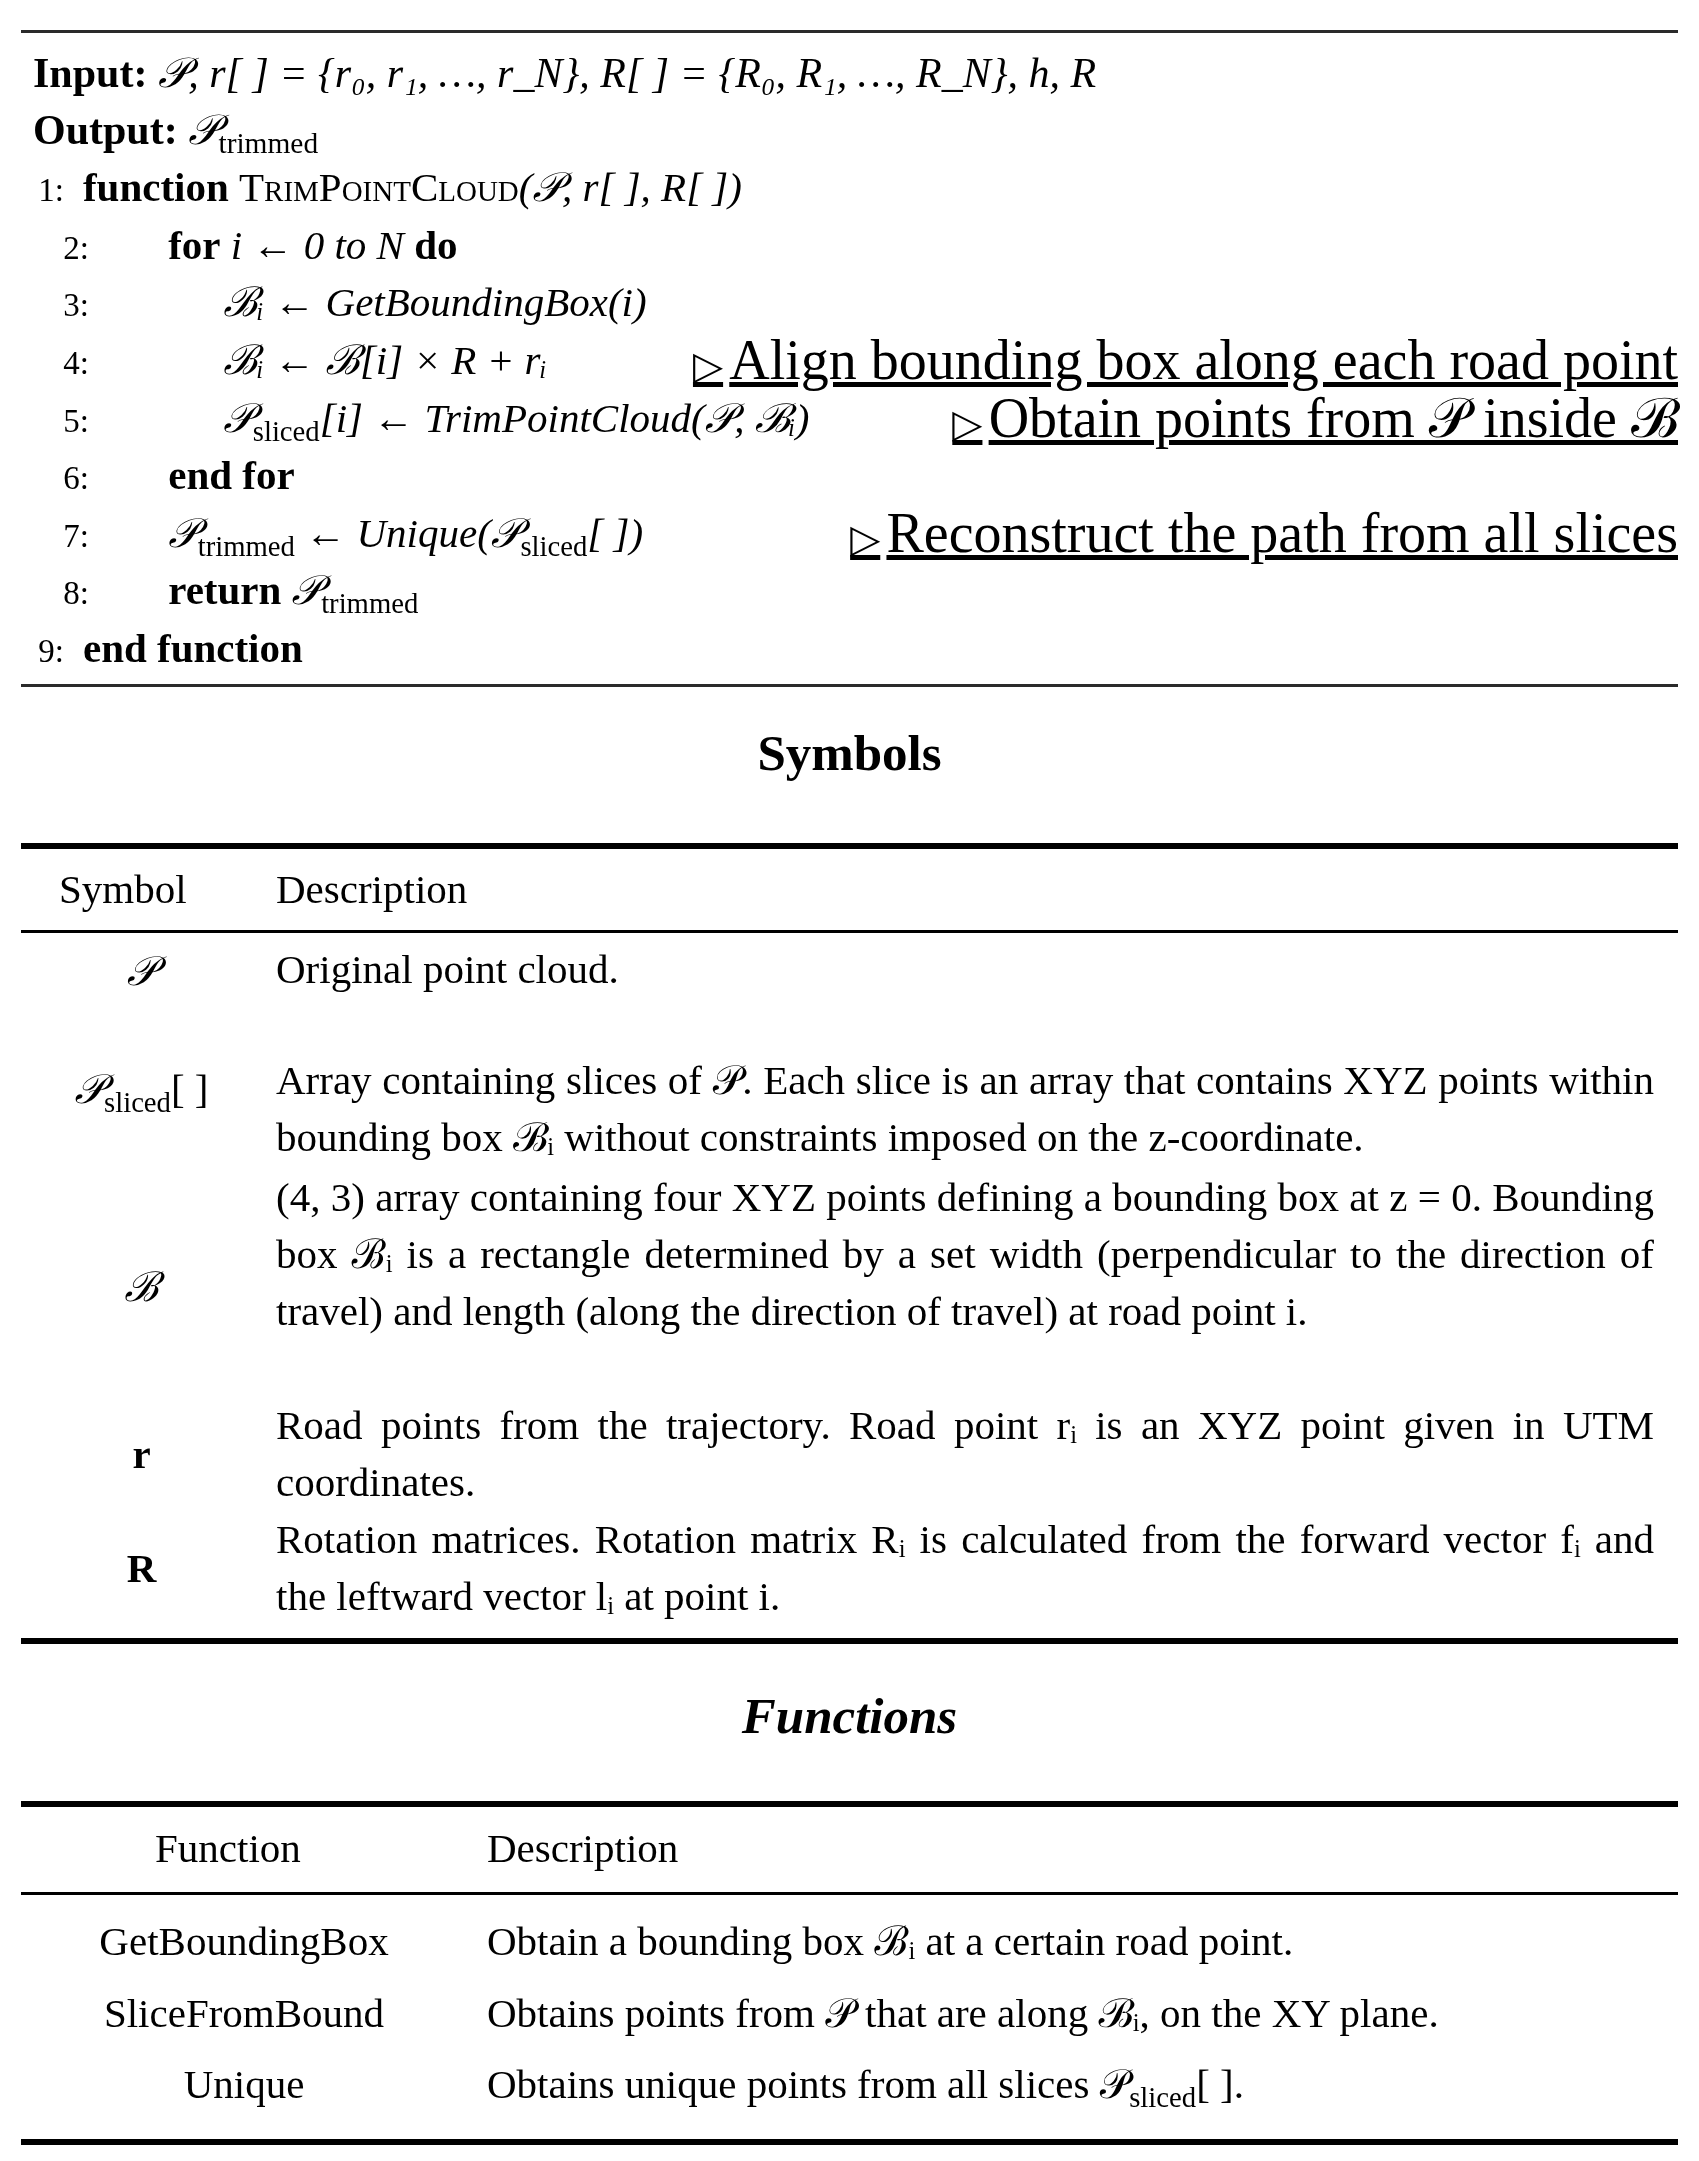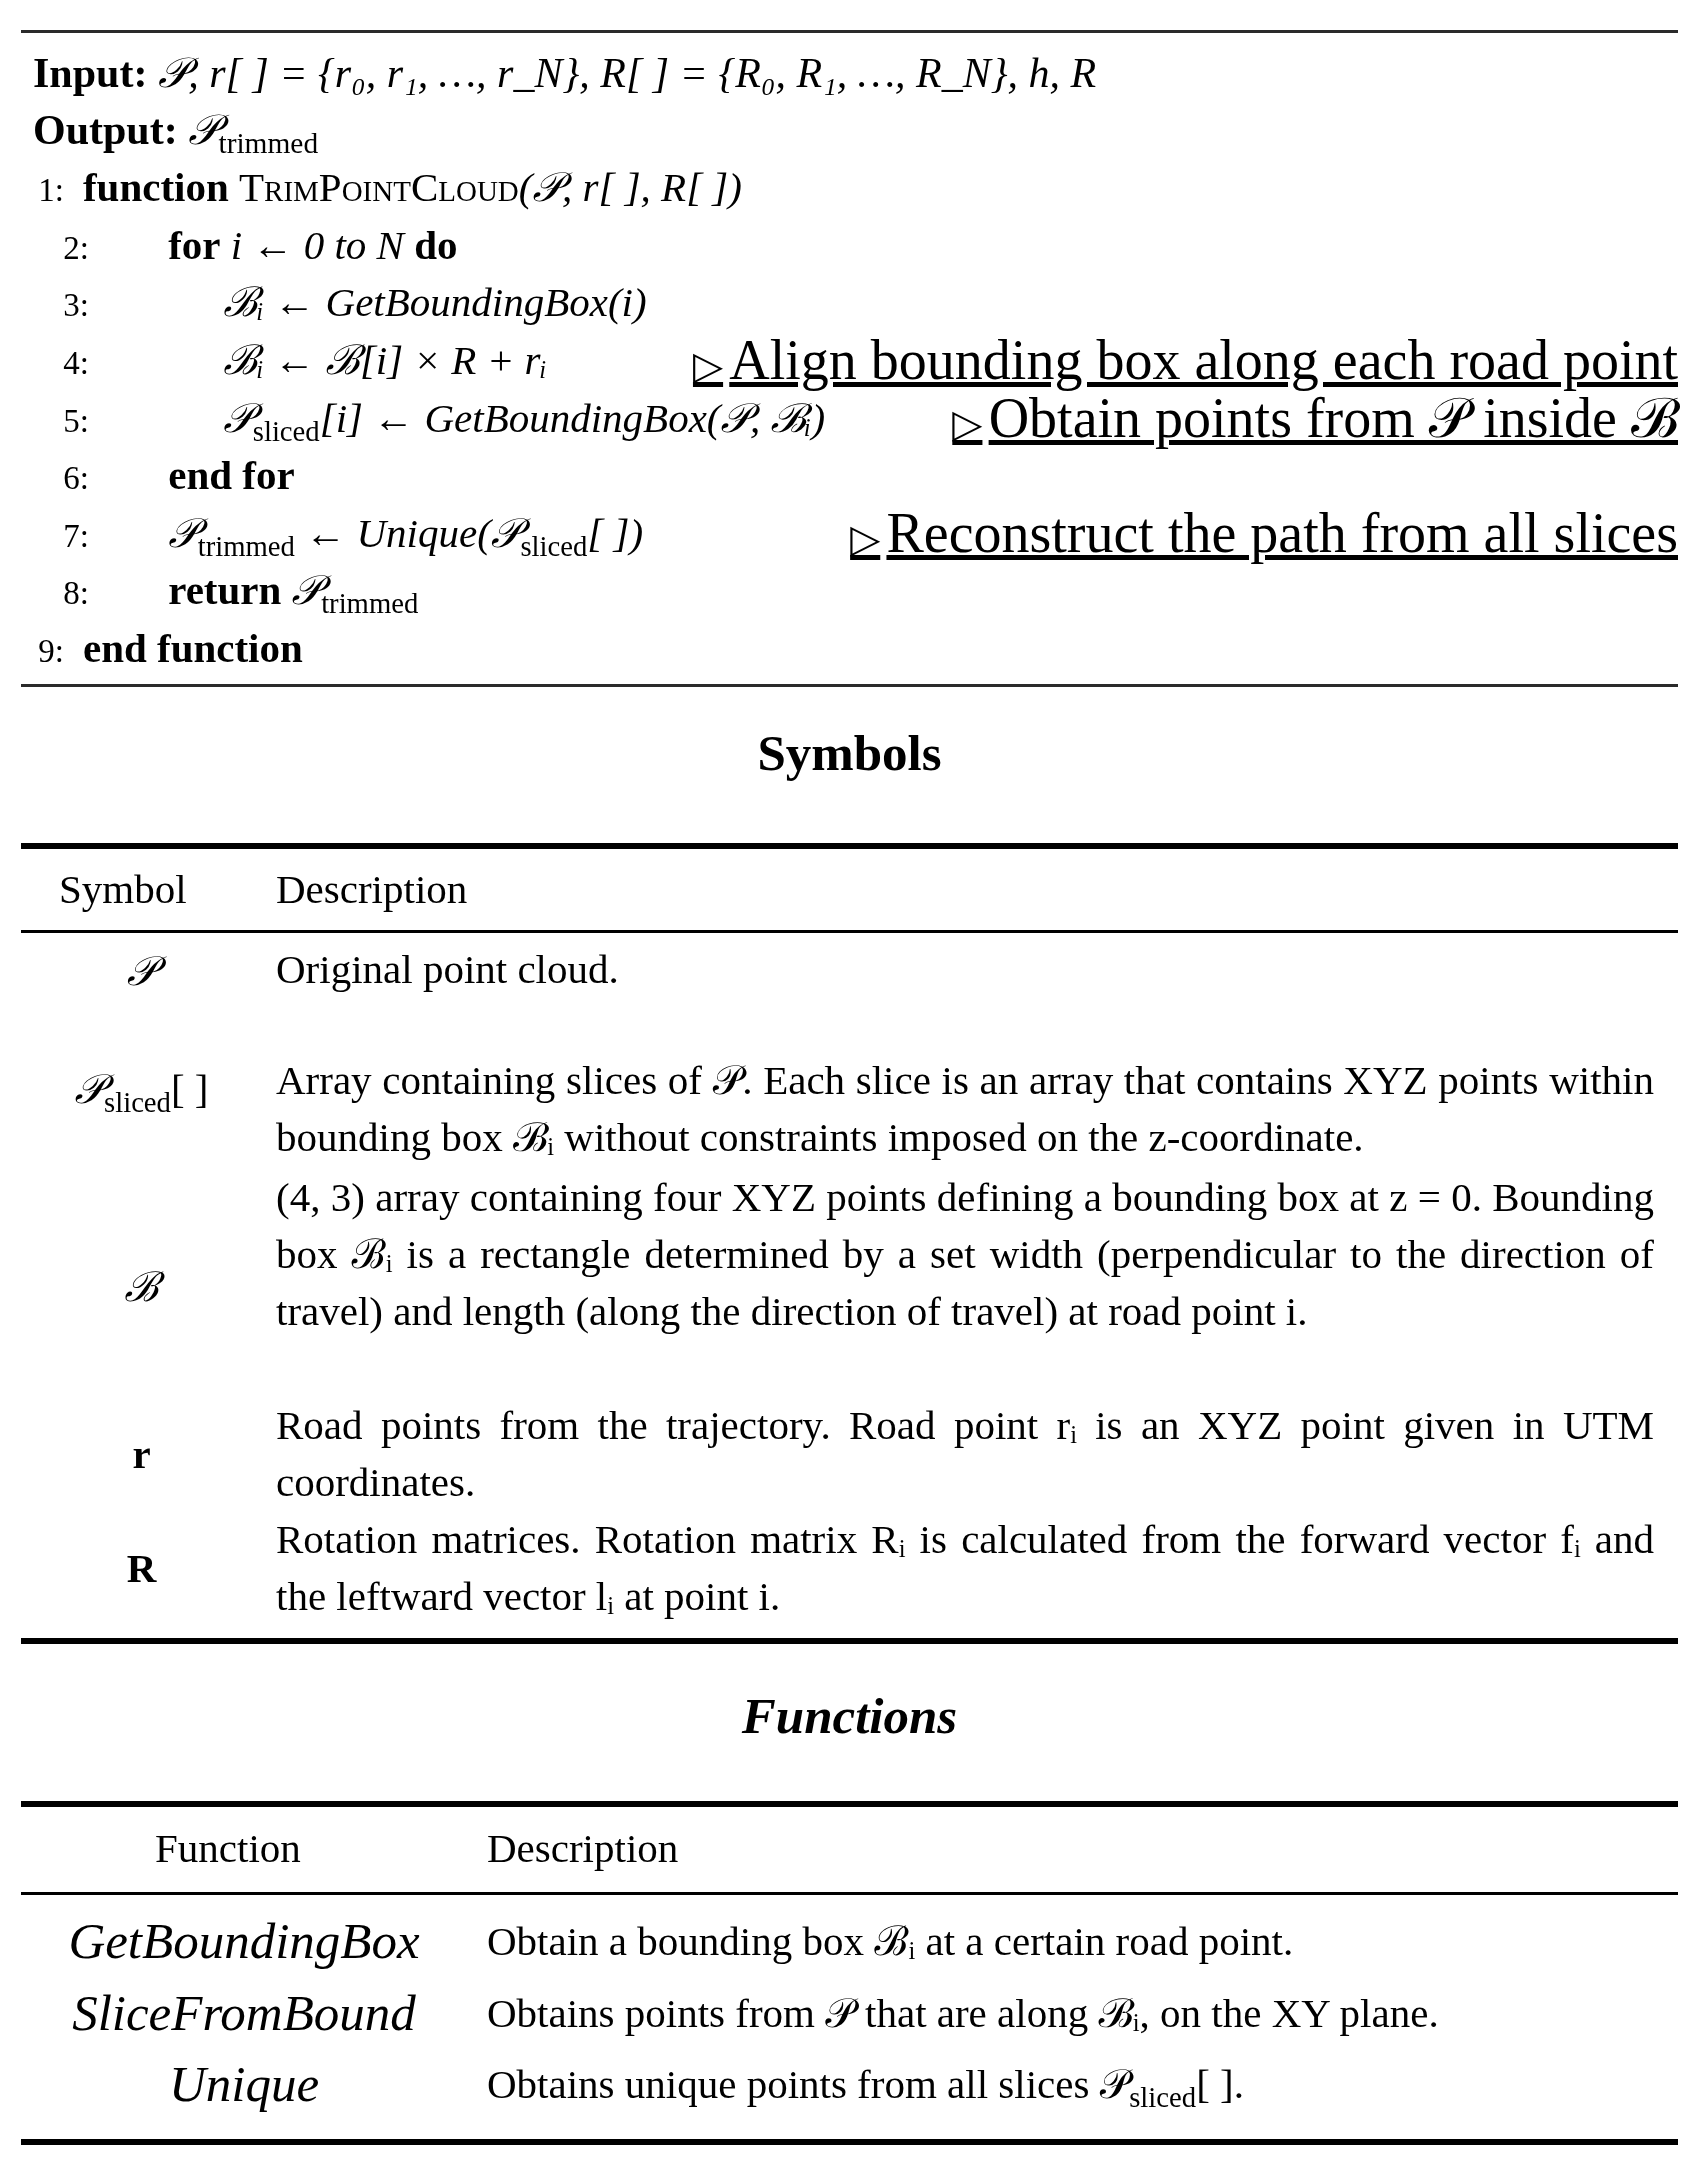--- a/index.html
+++ b/index.html
@@ -21,21 +21,21 @@
     .bold { font-weight: bold; }
     sub { font-size: 0.7em; line-height: 0; }
     .comment { position: absolute; right: 0; font-size: 56px; line-height: 50px; white-space: nowrap; text-decoration: underline; }
     .tri { font-size: 0.7em; padding-right: 6.2px; }
 
     .section-title { position: absolute; left: 0; width: 1657px; text-align: center; font-weight: bold; font-size: 51px; }
 
     .tbl-head { position: absolute; font-size: 41px; line-height: 50px; }
     .sym-cell { position: absolute; left: 0; width: 241px; text-align: center; font-size: 41px; }
     .desc-cell { position: absolute; left: 255px; width: 1378px; font-size: 41px; line-height: 57px; text-align: justify; }
-    .fn-cell { position: absolute; left: 0; width: 446px; text-align: center; font-size: 51px; line-height: 50px; font-style: italic; }
+    .fn-cell { position: absolute; left: 0; width: 446px; text-align: center; font-size: 41px; line-height: 50px; }
     .fn-desc { position: absolute; left: 466px; width: 1192px; font-size: 41px; line-height: 50px; white-space: nowrap; }
   </style>
 </head>
 <body>
 
 <div class="page">
 
   <div class="rule-thin" style="top:30px;"></div>
 
   <div class="algo-line" style="top:48px; font-size:42px;">
@@ -72,21 +72,21 @@
     <span style="display:inline-block; width:105px;"></span>
     <span class="m">ℬᵢ ← ℬ[i] × R + rᵢ</span>
   </div>
   <div class="comment" style="top:335px;">
     <span class="tri">▷</span><span>Align bounding box along each road point</span>
   </div>
 
   <div class="algo-line" style="top:393px;">
     <span class="lineno" style="width:56px;">5:</span>
     <span style="display:inline-block; width:105px;"></span>
-    <span class="cal">𝒫</span><sub>sliced</sub><span class="m">[i] ← GetBoundingBox(𝒫, ℬᵢ)</span>
+    <span class="cal">𝒫</span><sub>sliced</sub><span class="m">[i] ← TrimPointCloud(𝒫, ℬᵢ)</span>
   </div>
   <div class="comment" style="top:393px;">
     <span class="tri">▷</span><span>Obtain points from 𝒫 inside ℬ</span>
   </div>
 
   <div class="algo-line" style="top:450px;">
     <span class="lineno" style="width:56px;">6:</span>
     <span style="display:inline-block; width:50px;"></span>
     <span class="kw">end for</span>
   </div>

